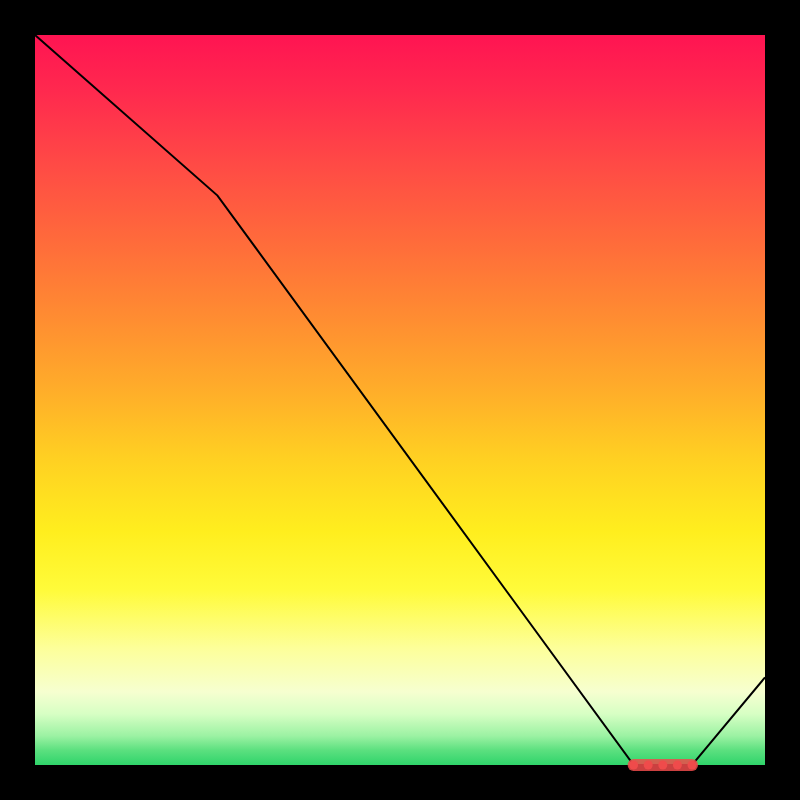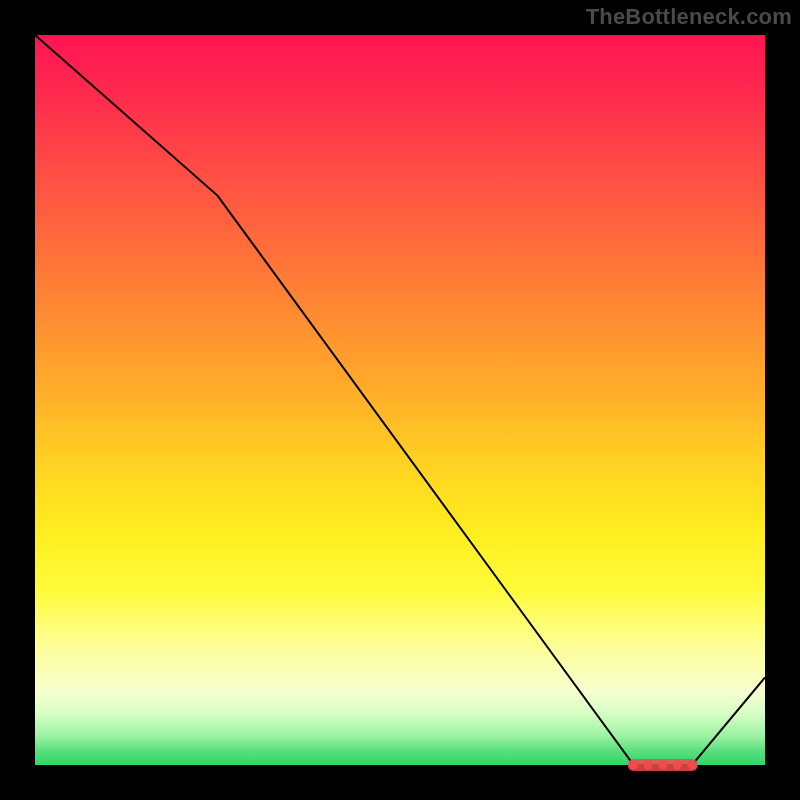--- a/index.html
+++ b/index.html
@@ -60,21 +60,20 @@
     top: 35px;
     width: 730px;
     height: 730px;
     overflow: visible;
   }
 </style>
 </head>
 <body>
 
 <div class="frame">
-  <div class="watermark">TheBottleneck.com</div>
 
   <div class="plot"></div>
 
   <svg class="overlay" viewBox="0 0 730 730" preserveAspectRatio="none">
     <path id="curve-path" fill="none" stroke="#000000" stroke-width="2" d="M0.0 0.0 L182.5 160.6 L598.6 730.0 L657.0 730.0 L730.0 642.4"></path>
     <g id="marker-group">
         <rect x="592.6" y="724.0" width="70.4" height="12.0" rx="6" ry="6" fill="#ef4b4b" fill-opacity="0.85"></rect>
         <circle cx="598.6" cy="730.0" r="4.5" fill="#ef4b4b"></circle>
         <circle cx="613.2" cy="730.0" r="4.5" fill="#ef4b4b"></circle>
         <circle cx="627.8" cy="730.0" r="4.5" fill="#ef4b4b"></circle>

